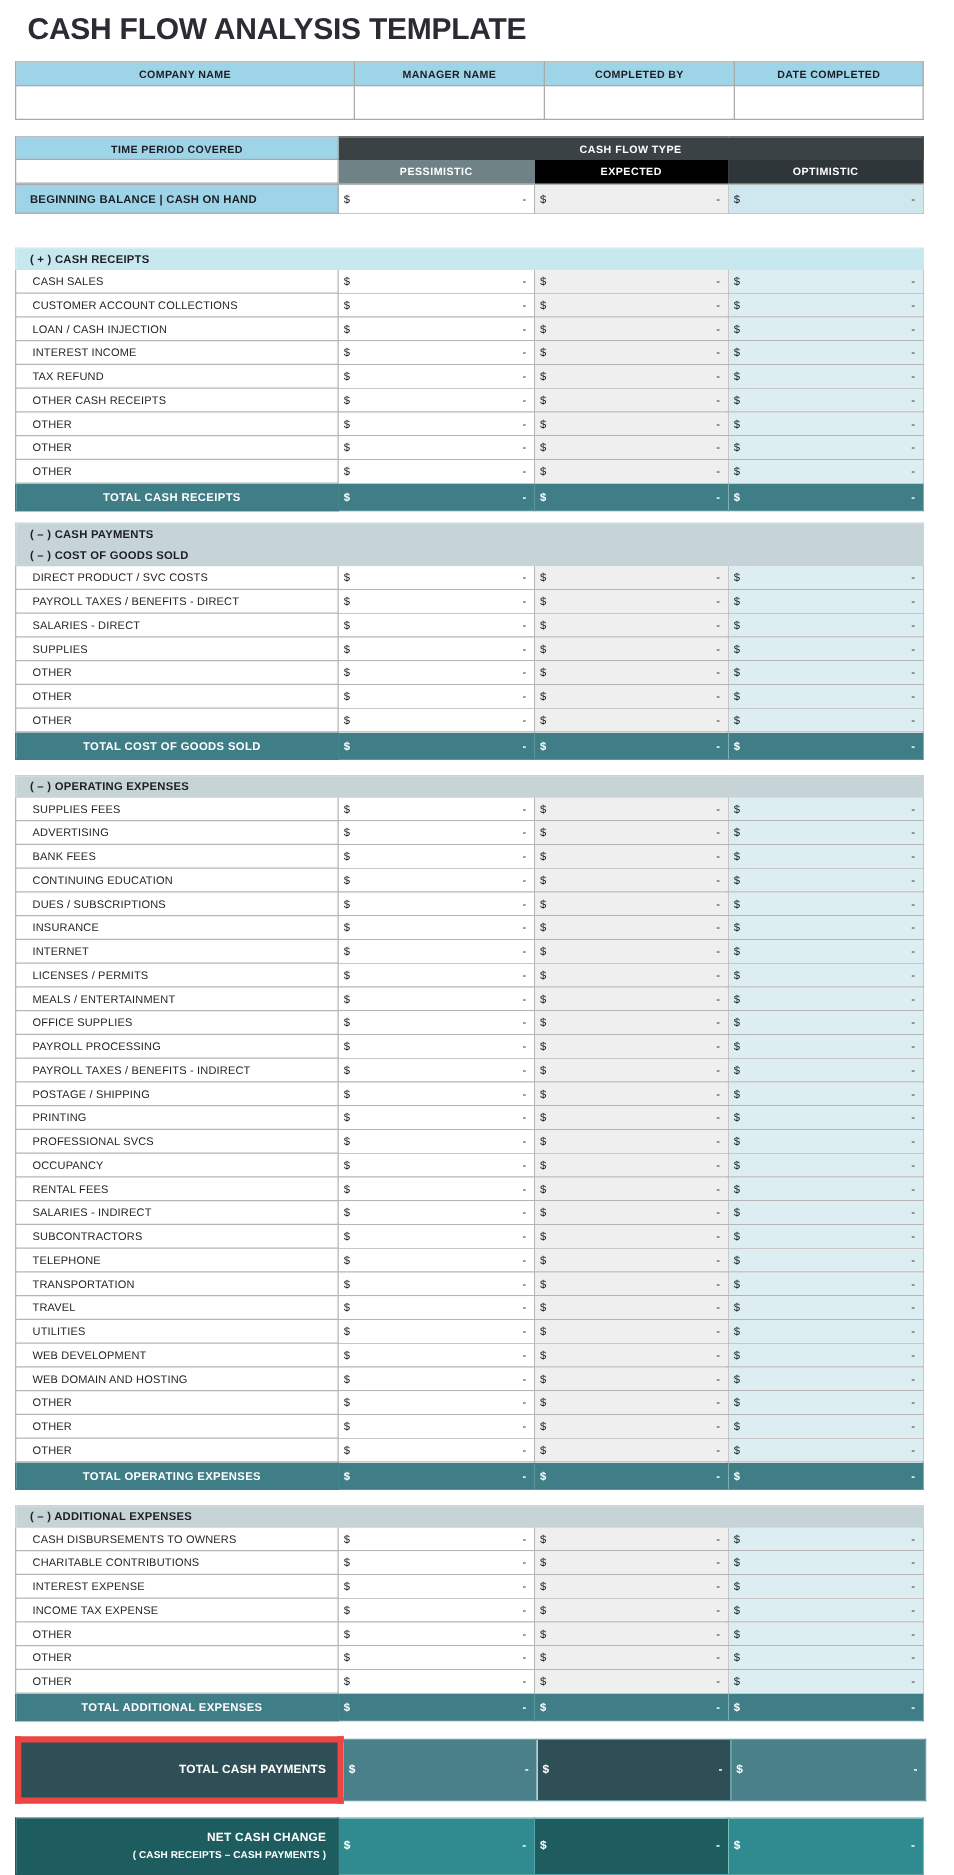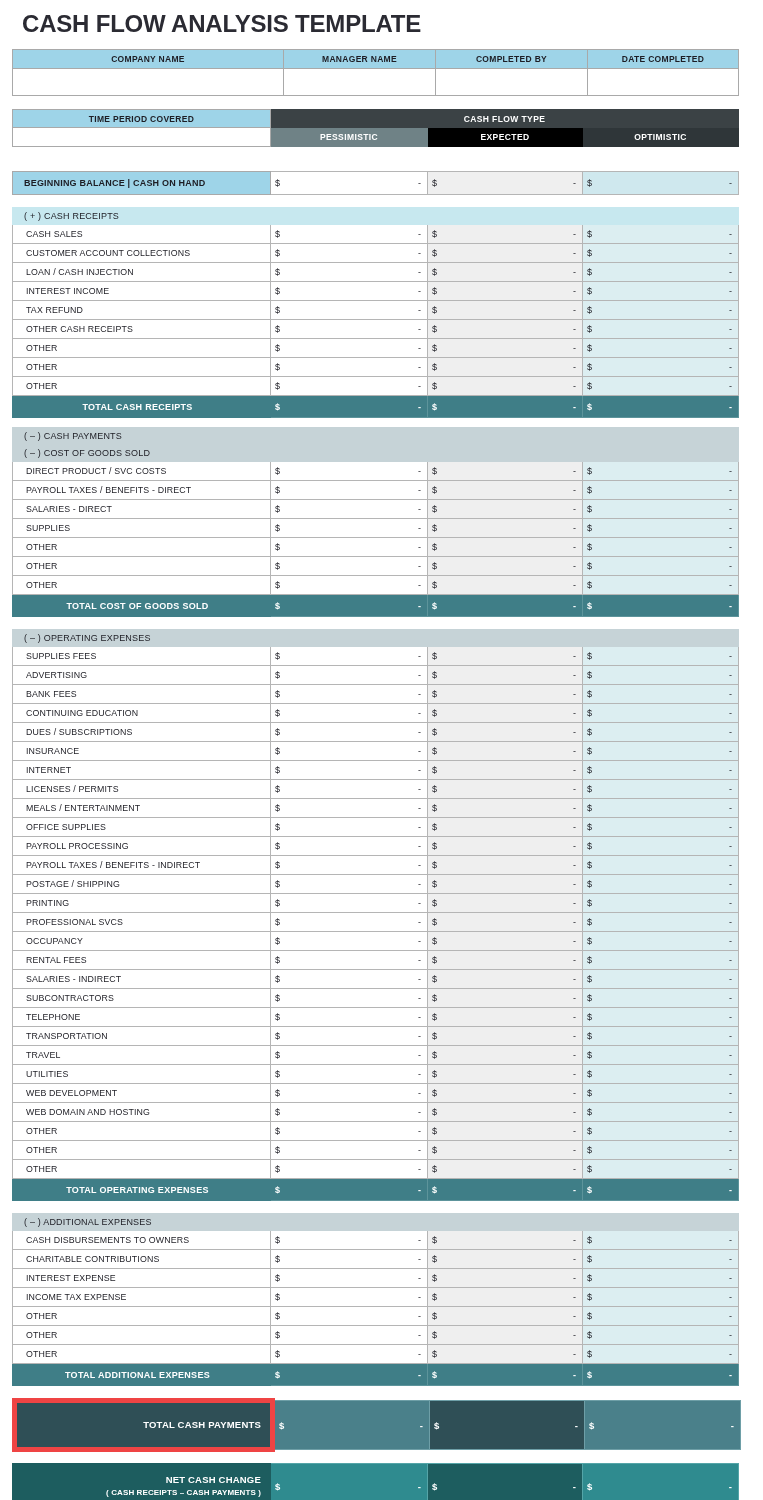--- a/index.html
+++ b/index.html
@@ -59,21 +59,21 @@
     background:#ffffff;
     border:1px solid #a9a9a9;
     height:26px;
   }
   .info-c1{width:271px;}
   .info-c2{width:152px;}
   .info-c3{width:152px;}
   .info-c4{width:151px;}
 
   
-  .tp-table{margin-bottom:24px;}
+  .tp-table{margin-bottom:0;}
   .tp-label{
     background:#9ed4e8;
     border:1px solid #a9a9a9;
     height:17px;
     text-align:center;
     font-size:8.5px;
     font-weight:bold;
     letter-spacing:0.3px;
     color:#1d1d24;
   }
@@ -99,21 +99,21 @@
     color:#ffffff;
     height:18px;
     text-align:center;
     font-size:8.5px;
     font-weight:bold;
     letter-spacing:0.4px;
     border:1px solid transparent;
   }
 
   
-  .bb-table{margin-bottom:12px;}
+  .bb-table{margin-bottom:27px;}
   .bb-label{
     background:#9ed4e8;
     border:1px solid #a9a9a9;
     height:22px;
     font-size:9px;
     font-weight:bold;
     color:#1d1d24;
     padding-left:11px;
     letter-spacing:0.2px;
   }
@@ -128,21 +128,21 @@
   .money .v{position:absolute;right:6px;top:50%;transform:translateY(-50%);}
   .bb-p{background:#ffffff;height:22px;}
   .bb-e{background:#efefef;height:22px;}
   .bb-o{background:#cfe8ee;height:22px;}
 
   
   .block{margin-bottom:0;}
   .sec-head td{
     height:16px;
     font-size:9px;
-    font-weight:normal;
+    font-weight:bold;
     color:#1d1d24;
     padding-left:11px;
     letter-spacing:0.2px;
   }
   .sec-cyan td{background:#c7e8ef;border:1px solid #c7e8ef;}
   .sec-gray td{background:#c6d3d7;border:1px solid #c6d3d7;}
 
   .row-label{
     background:#ffffff;
     border:1px solid #b5b5b5;

